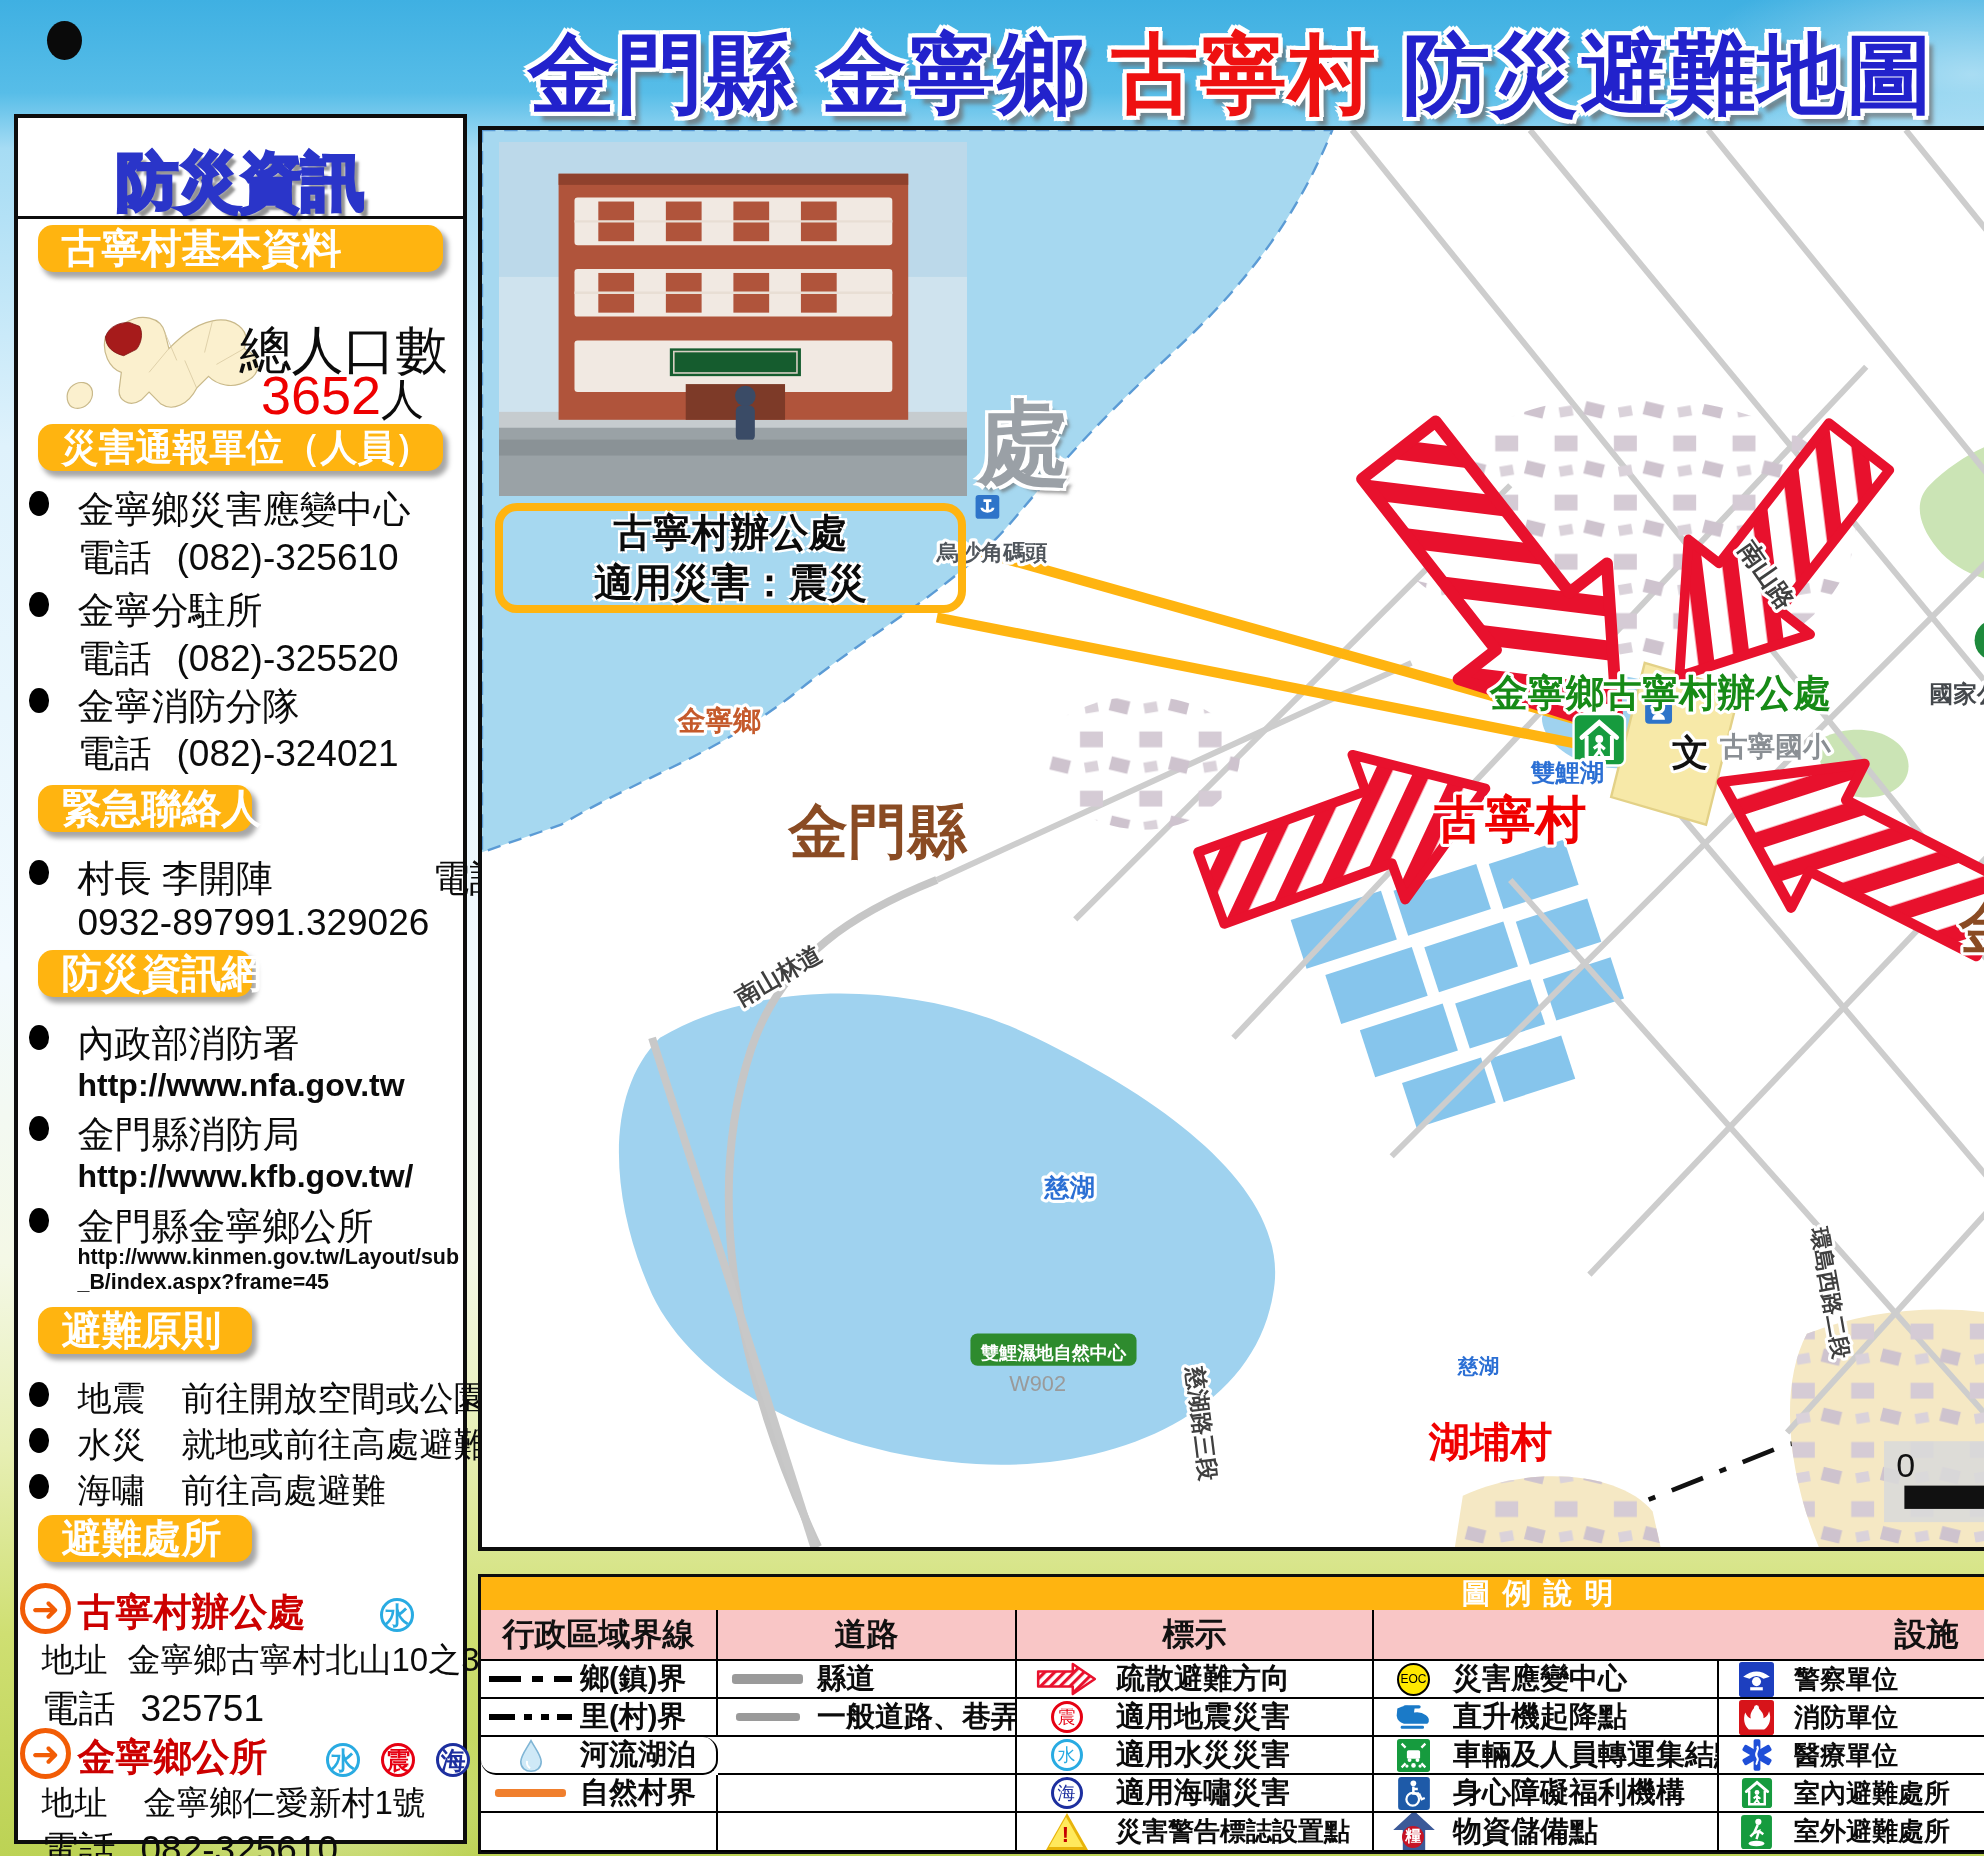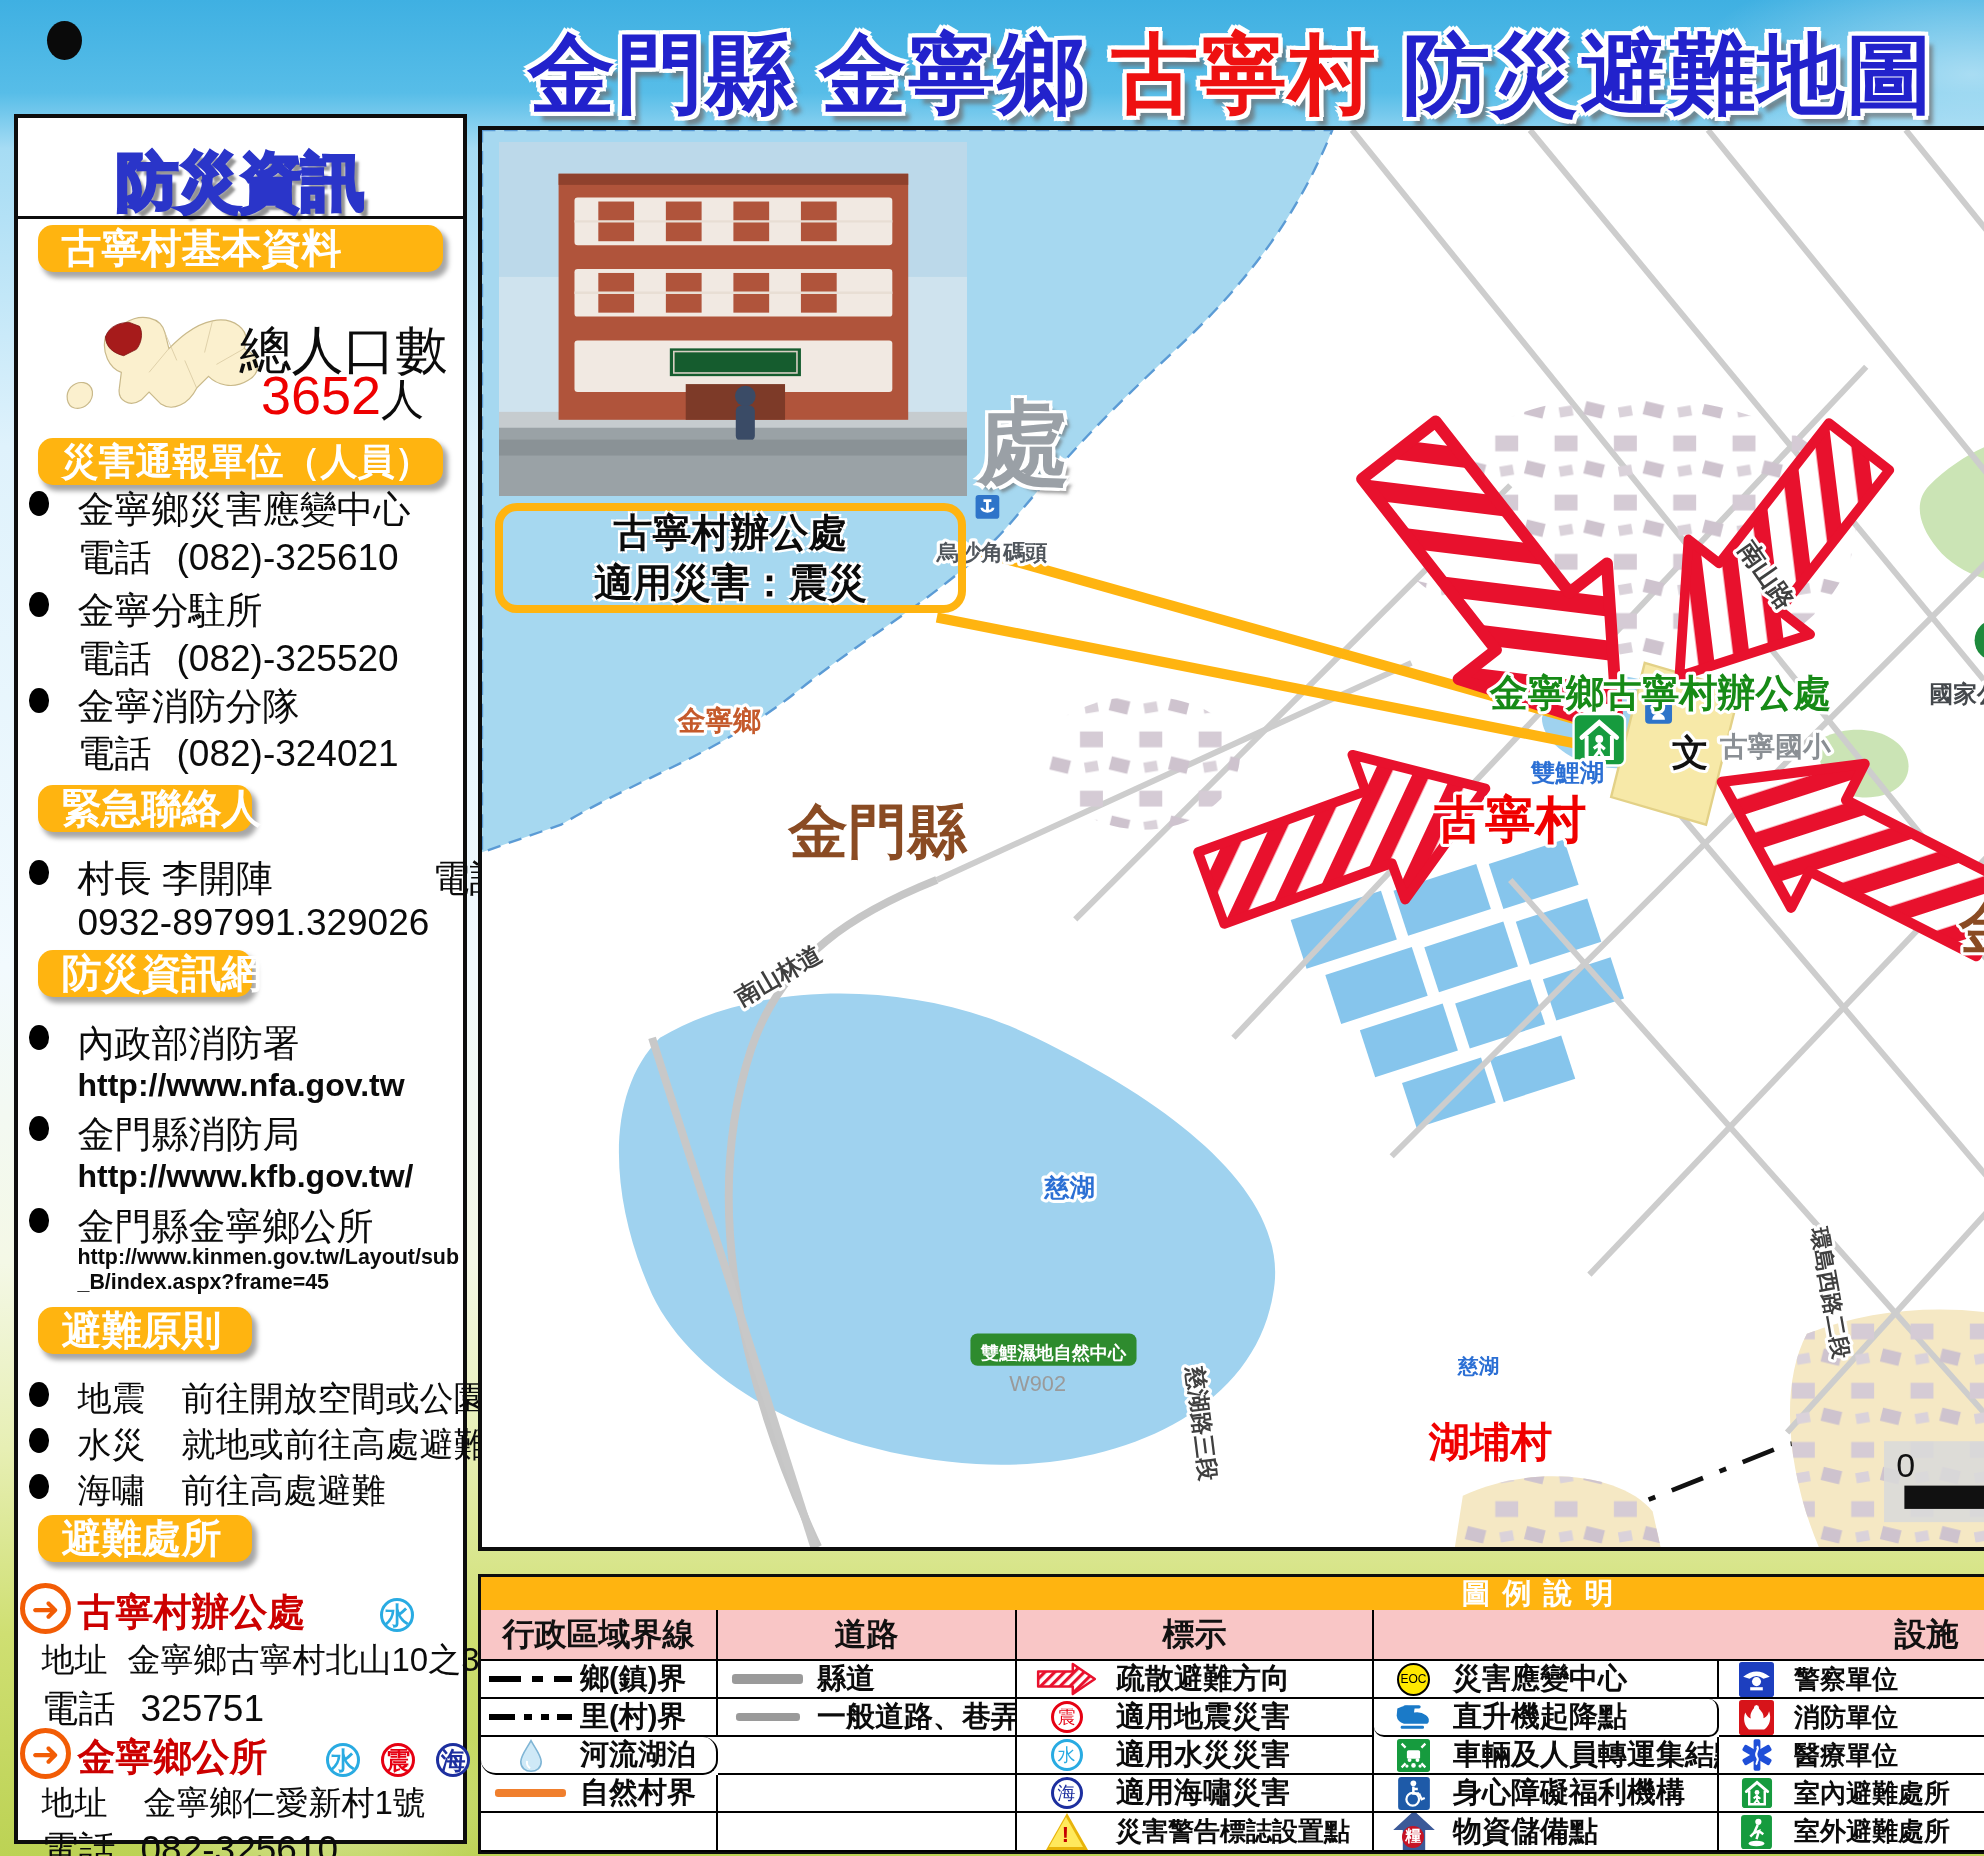--- a/index.html
+++ b/index.html
@@ -91,21 +91,21 @@
       <path d="M300,110 L330,180 M310,150 L260,210 M380,250 L350,180 M420,80 L400,160 M500,150 L430,190" stroke="#D8C9A0" stroke-width="2" fill="none"></path>
       <path d="M150,120 C160,92 188,84 210,84 L236,94 C246,112 240,138 228,152 L196,168 C170,162 150,146 150,120 Z" fill="#A61B1B" stroke="#7d1414" stroke-width="2"></path>
       <path d="M62,248 C82,228 112,233 117,258 C120,283 97,305 72,300 C52,295 47,266 62,248 Z" fill="#FBF0CE" stroke="#C9B98A" stroke-width="3"></path>
     </svg>
 
     <div class="sb-row" style="top:198px;left:222px;width:206px;text-align:center;font-size:52px;">總人口數</div>
     <div class="sb-row" style="top:246px;left:222px;width:206px;text-align:center;">
       <span style="color:#EE0000;font-size:54px;">3652</span><span style="font-size:43px;">人</span>
     </div>
 
-    <div class="ybox" style="top:320px;font-size:37px;padding-left:24px;">災害通報單位（人員）</div>
+    <div class="ybox" style="top:306px;font-size:37px;padding-left:24px;">災害通報單位（人員）</div>
 
     <div class="bullet" style="top:373px;"></div>
     <div class="sb-row" style="top:367px;left:60px;">金寧鄉災害應變中心</div>
     <div class="sb-row" style="top:415px;left:60px;"><span class="ph-label">電話</span><span>(082)-325610</span></div>
 
     <div class="bullet" style="top:474px;"></div>
     <div class="sb-row" style="top:468px;left:60px;">金寧分駐所</div>
     <div class="sb-row" style="top:516px;left:60px;"><span class="ph-label">電話</span><span>(082)-325520</span></div>
 
     <div class="bullet" style="top:570px;"></div>
@@ -448,21 +448,21 @@
             <div class="ln" style="width:64px;height:7.1px;background:#9A9A9A;"></div>
           </div>
         <div class="lg-lab">一般道路、巷弄</div>
         </div>
       <div class="lg-c" style="grid-column:3;grid-row:3;">
         <div class="lg-sym">
             <div class="ic-circ" style="width:32px;height:32px;border:3.6px solid #E60012;color:#E60012;font-size:18px;">震</div>
           </div>
         <div class="lg-lab">適用地震災害</div>
         </div>
-      <div class="lg-c" style="grid-column:4;grid-row:3;border-radius:10px;">
+      <div class="lg-c" style="grid-column:4;grid-row:3;">
         <div class="lg-sym" style="flex-basis:79px;">
           <svg width="40" height="31" viewBox="0 0 120 90">
               <path d="M10,18 Q38,2 62,16 L60,30 Q80,26 96,38 Q112,50 100,64 L30,64 Q10,58 8,40 Z" fill="#1A7AC8"></path>
               <rect x="28" y="8" width="52" height="10" rx="5" fill="#1A7AC8"></rect>
               <rect x="20" y="70" width="70" height="9" rx="4" fill="#1A7AC8"></rect>
             </svg>
           </div>
         <div class="lg-lab sm">直升機起降點</div>
         </div>
       <div class="lg-c" style="grid-column:5;grid-row:3;">

